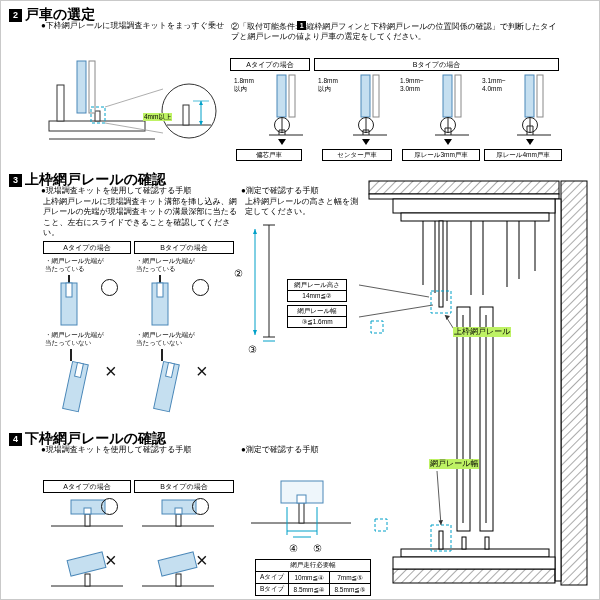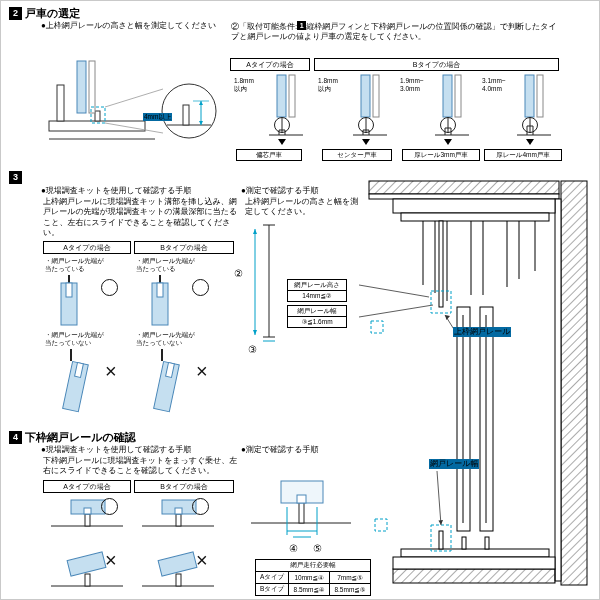--- a/index.html
+++ b/index.html
@@ -7,29 +7,29 @@
         font-family:"Liberation Sans",sans-serif;color:#000;overflow:hidden;box-sizing:border-box;}
   .abs{position:absolute;}
   .txt{font-size:8px;line-height:1.3;}
   .sm{font-size:6.5px;line-height:1.25;}
   .pre{white-space:pre-line;}
   .sechead{display:flex;align-items:center;gap:3px;}
   .numbox{display:inline-block;width:13px;height:13px;background:#000;color:#fff;font-size:9px;
           font-weight:bold;text-align:center;line-height:13px;}
   .numbox-sm{display:inline-block;width:9px;height:9px;background:#000;color:#fff;font-size:7px;
           font-weight:bold;text-align:center;line-height:9px;vertical-align:1px;}
-  .sectitle{font-size:11px;font-weight:bold;}
+  .sectitle{font-size:14px;font-weight:bold;}
   .typebox{border:1px solid #000;background:#fff;text-align:center;font-size:7px;height:11px;line-height:11px;}
   .lblbox{border:1px solid #000;background:#fff;text-align:center;font-size:6.5px;height:10px;line-height:10px;}
   .stackbox{border:1px solid #000;background:#fff;text-align:center;font-size:6.5px;height:10px;line-height:10px;}
   .stackbox+.stackbox{border-top:none;}
   .okring{width:15px;height:15px;border:1.5px solid #111;border-radius:50%;background:transparent;}
   .cross{font-size:20px;line-height:16px;color:#111;}
   .cmark{font-size:10px;line-height:10px;}
-  .whitebg{background:#0369a1;padding:0 1px;}
+  .whitebg{background:#bef264;padding:0 1px;}
   .s4table{border-collapse:collapse;background:#fff;font-size:6.5px;}
   .s4table td{border:1px solid #000;text-align:center;padding:1px 2px;height:9px;}
 </style>
 </head>
 <body>
 
 <div class="page">
 
   <svg class="abs" style="left:358px;top:174px" width="238" height="424">
     <defs>
@@ -83,21 +83,21 @@
       <path d="M86,140 l1.5,5 l3.5,-4 z" fill="#333" stroke="none"></path>
       <line x1="78" y1="296" x2="82" y2="350"></line>
       <path d="M82,350 l-2.5,-4.5 l4.5,-0.5 z" fill="#333" stroke="none"></path>
     </g>
   </svg>
 
   <div class="abs sechead" style="left:8px;top:5px">
     <span class="numbox">2</span>
     <span class="sectitle">戸車の選定</span>
   </div>
-  <div class="abs txt" style="left:40px;top:20px">●上枠網戸レールの高さと幅を測定してください</div>
+  <div class="abs txt" style="left:40px;top:20px">●下枠網戸レールに現場調査キットをまっすぐ乗せ</div>
   <div class="abs txt" style="left:230px;top:20px;width:330px">
     <span>②「取付可能条件:</span><span class="numbox-sm">1</span><span>縦枠網戸フィンと下枠網戸レールの位置関係の確認」で判断したタイプと網戸レールの値より戸車の選定をしてください。</span>
   </div>
 
   <svg class="abs" style="left:42px;top:54px" width="182" height="108">
     <g fill="none" stroke="#333" stroke-width="1">
       <rect x="6" y="66" width="96" height="10" fill="#fff"></rect>
       <line x1="6" y1="84" x2="112" y2="84"></line>
       <rect x="14" y="30" width="7" height="36" fill="#fff"></rect>
       <rect x="52" y="56" width="5" height="10" fill="#fff"></rect>
@@ -168,20 +168,21 @@
     <path d="M11,66 l4,6 l4,-6 z" fill="#000"></path>
   </svg>
 
   <div class="abs lblbox" style="left:235px;top:148px;width:64px">偏芯戸車</div>
   <div class="abs lblbox" style="left:321px;top:148px;width:68px">センター戸車</div>
   <div class="abs lblbox" style="left:401px;top:148px;width:76px">厚レール3mm戸車</div>
   <div class="abs lblbox" style="left:483px;top:148px;width:76px">厚レール4mm戸車</div>
 
   <div class="abs sechead" style="left:8px;top:170px">
     <span class="numbox">3</span>
+    <span class="sectitle">上枠網戸レールの確認</span>
   </div>
   <div class="abs txt" style="left:40px;top:185px">●現場調査キットを使用して確認する手順</div>
   <div class="abs txt" style="left:42px;top:196px;width:198px">上枠網戸レールに現場調査キット溝部を挿し込み、網戸レールの先端が現場調査キットの溝最深部に当たること、左右にスライドできることを確認してください。</div>
 
   <div class="abs typebox" style="left:42px;top:240px;width:86px">Aタイプの場合</div>
   <div class="abs typebox" style="left:133px;top:240px;width:98px">Bタイプの場合</div>
 
   <div class="abs sm pre" style="left:44px;top:256px">・網戸レール先端が
 当たっている</div>
   <div class="abs sm pre" style="left:135px;top:256px">・網戸レール先端が
@@ -246,21 +247,20 @@
     <div class="stackbox">③≦1.6mm</div>
   </div>
 
   <div class="abs txt whitebg" style="left:452px;top:326px">上枠網戸レール</div>
 
   <div class="abs sechead" style="left:8px;top:429px">
     <span class="numbox">4</span>
     <span class="sectitle">下枠網戸レールの確認</span>
   </div>
   <div class="abs txt" style="left:40px;top:444px">●現場調査キットを使用して確認する手順</div>
-  <div class="abs txt" style="left:42px;top:455px;width:198px">下枠網戸レールに現場調査キットをまっすぐ乗せ、左右にスライドできることを確認してください。</div>
 
   <div class="abs typebox" style="left:42px;top:479px;width:86px">Aタイプの場合</div>
   <div class="abs typebox" style="left:133px;top:479px;width:98px">Bタイプの場合</div>
 
   <svg class="abs" style="left:46px;top:495px" width="80" height="40">
     <line x1="4" y1="30" x2="76" y2="30" stroke="#222"></line>
     <rect x="38" y="18" width="5" height="12" fill="#fff" stroke="#222"></rect>
     <rect x="24" y="4" width="34" height="14" fill="#c5dff0" stroke="#4a87b8"></rect>
     <rect x="37" y="12" width="7" height="6" fill="#fff" stroke="#4a87b8"></rect>
   </svg>

